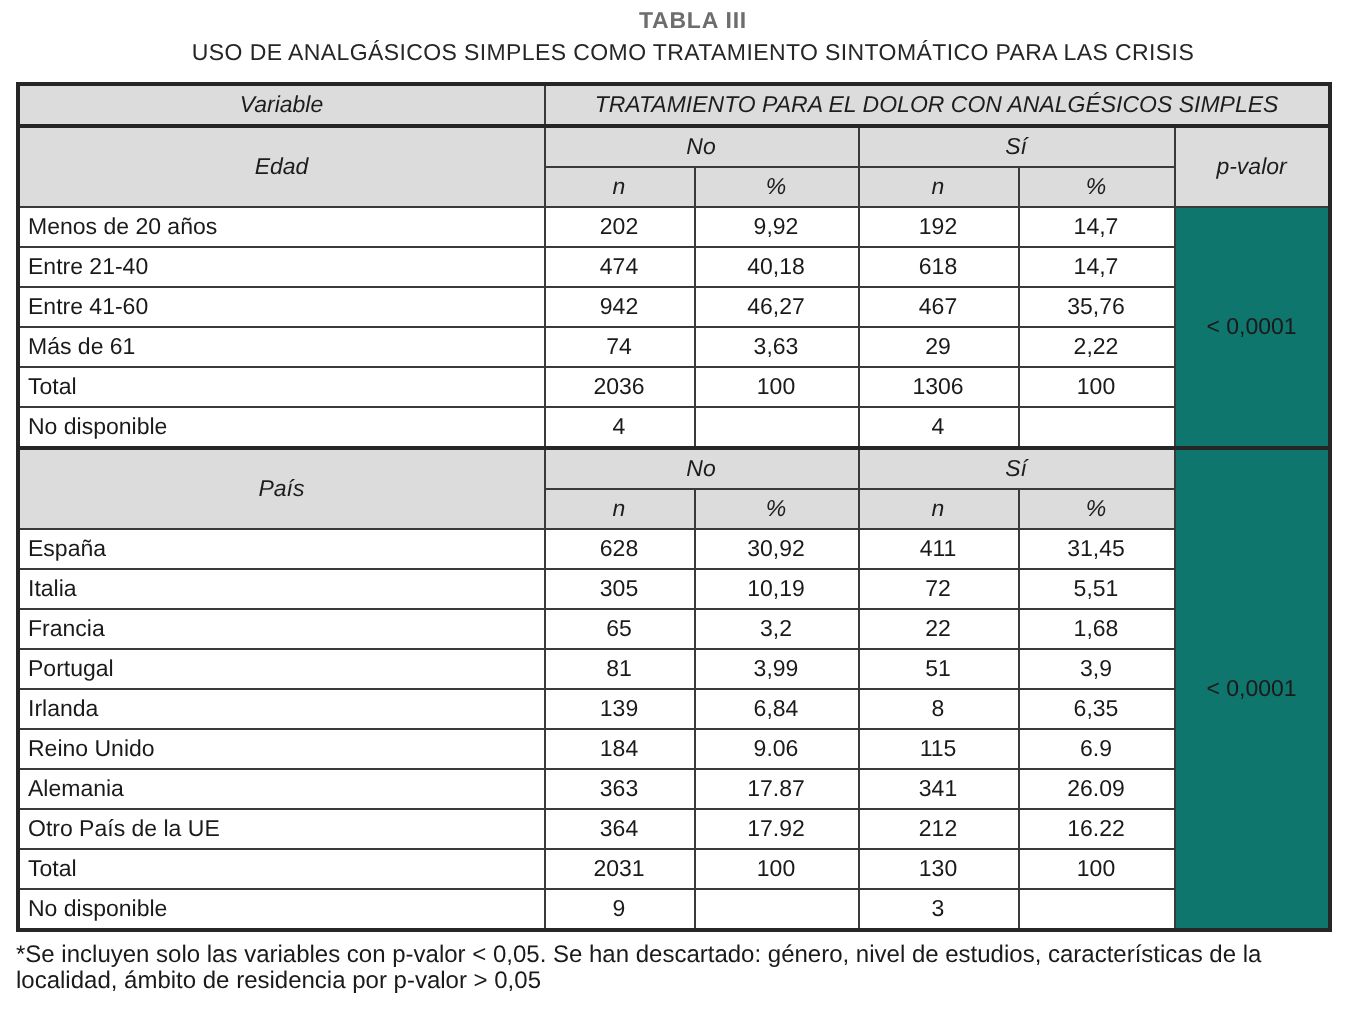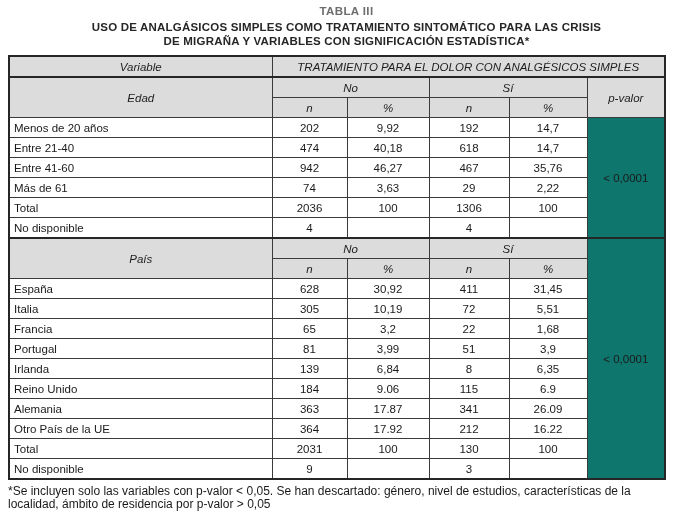--- a/index.html
+++ b/index.html
@@ -5,21 +5,21 @@
   html,body { margin:0; padding:0; background:#ffffff; }
   .page {
     width:677px; height:517px; background:#ffffff; overflow:hidden;
     font-family:"Liberation Sans", sans-serif; color:#1a1a1a; position:relative;
   }
   .titleblock { text-align:center; padding-top:5px;padding-left:16px; }
   .main-title {
     font-size:11.5px; font-weight:bold; color:#6d6d6d; letter-spacing:0.4px; margin-bottom:3px;
   }
   .subtitle {
-    font-size:11.5px; font-weight:bold; color:#262626; line-height:14px; letter-spacing:0.2px;
+    font-size:11.5px; font-weight:normal; color:#262626; line-height:14px; letter-spacing:0.2px;
   }
   table.stat {
     border-collapse:collapse; table-layout:fixed;
     width:556px; margin:7px 13px 0 8px;
     border:2px solid #262626;
   }
   table.stat td {
     border:1px solid #3a3a3a;
     font-size:11.5px; height:19px; padding:0 4px;
     overflow:hidden; white-space:nowrap;
@@ -38,21 +38,20 @@
   }
 </style>
 </head>
 <body>
 
 <div class="page">
 
   <div class="titleblock">
     <div class="main-title">TABLA III</div>
     <div class="subtitle">USO DE ANALGÁSICOS SIMPLES COMO TRATAMIENTO SINTOMÁTICO PARA LAS CRISIS</div>
-    <div class="subtitle">DE MIGRAÑA Y VARIABLES CON SIGNIFICACIÓN ESTADÍSTICA*</div>
   </div>
 
   <table class="stat">
     <colgroup>
       <col style="width:263px">
         <col style="width:75px">
         <col style="width:82px">
       <col style="width:80px">
         <col style="width:78px">
         <col style="width:78px">

